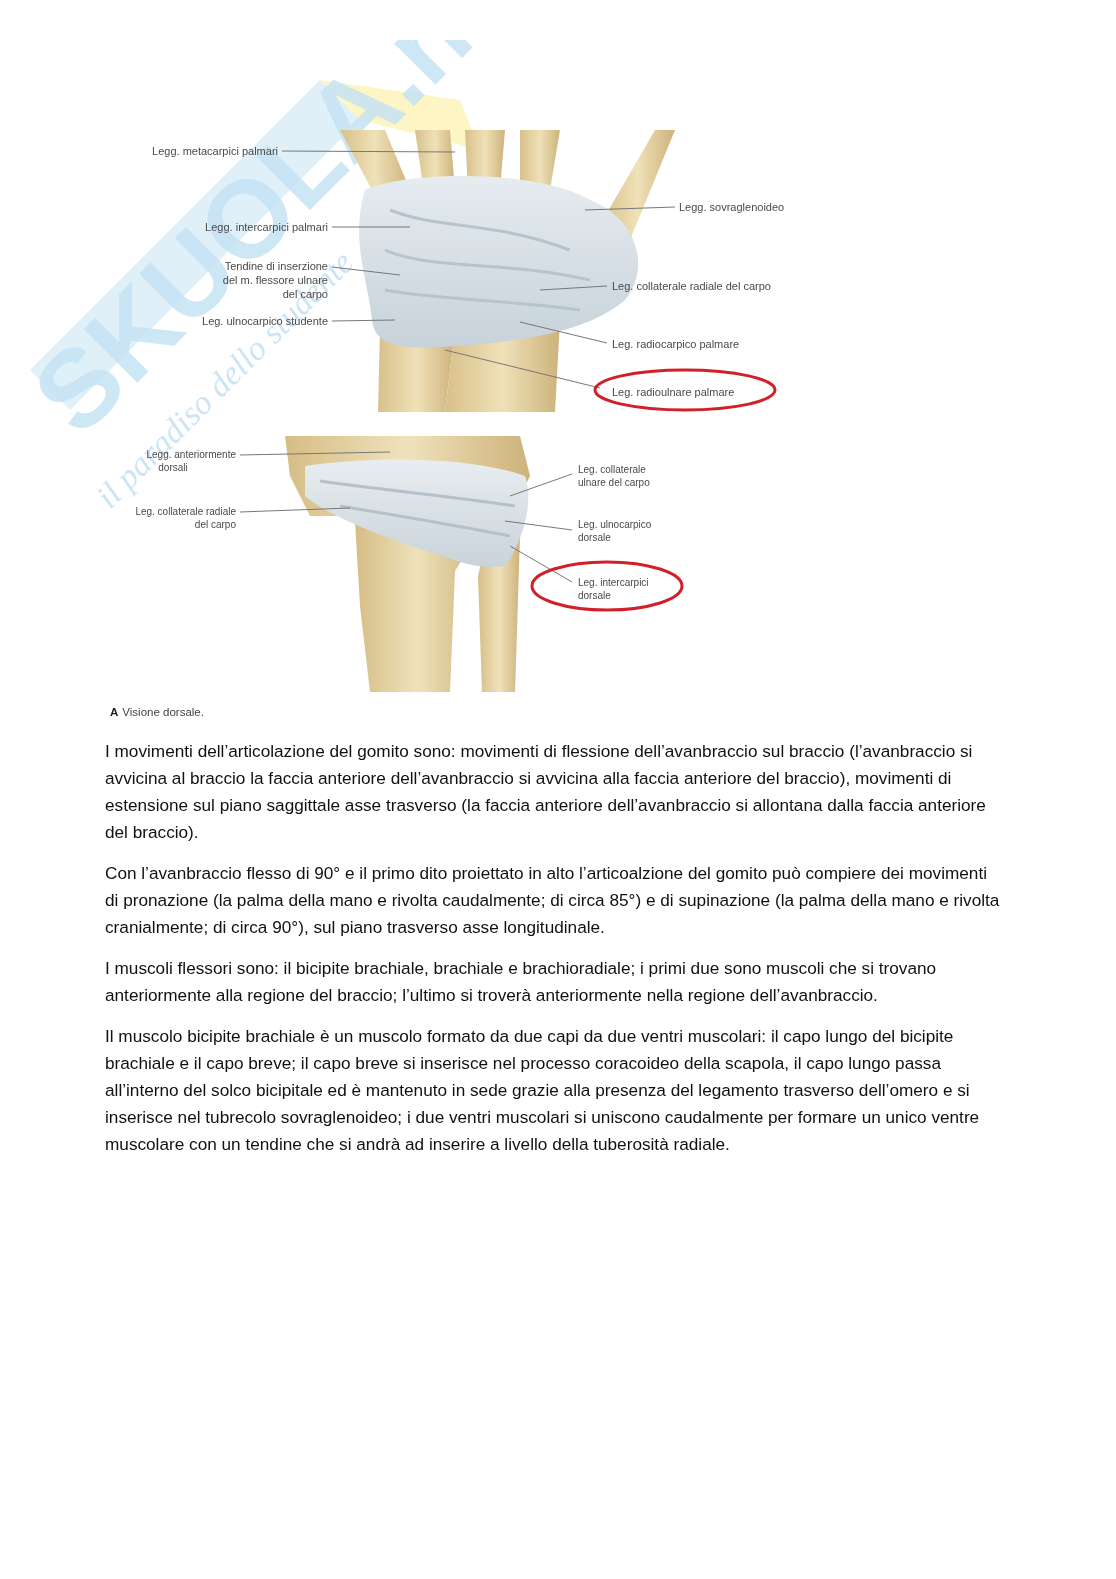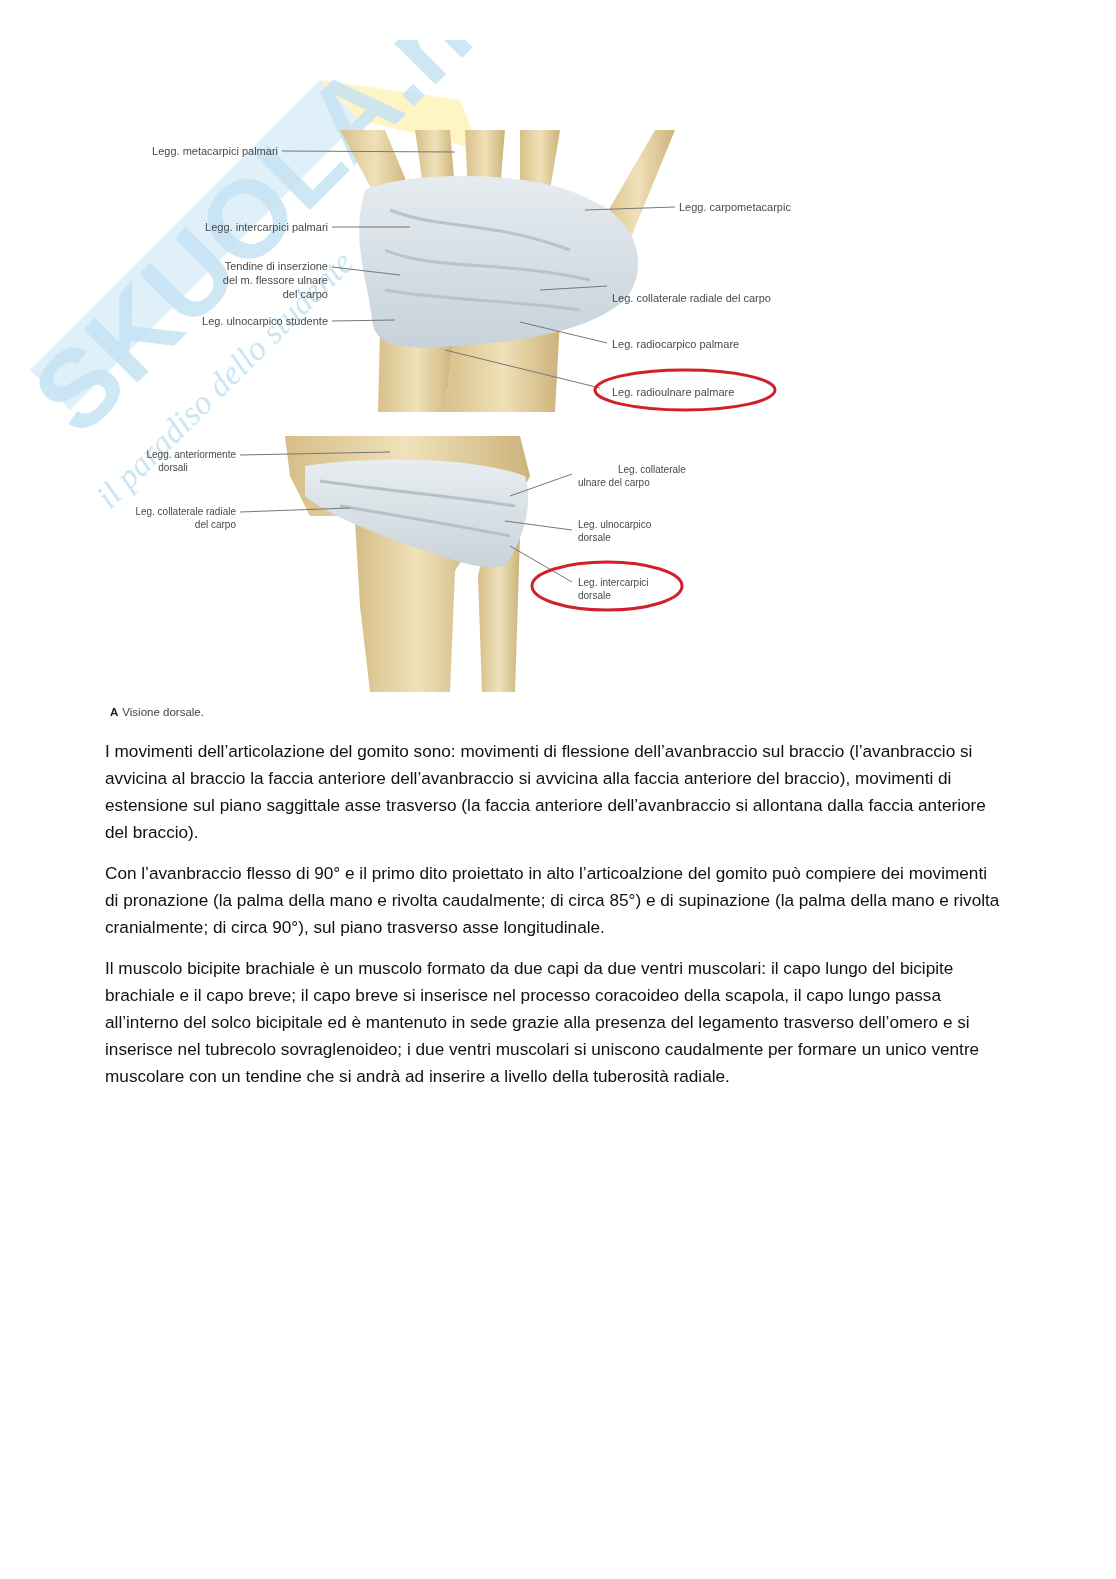--- a/index.html
+++ b/index.html
@@ -82,22 +82,22 @@
     <ellipse cx="575" cy="260" rx="90" ry="20" fill="none" stroke="#d0202a" stroke-width="3"></ellipse>
   </svg>
 
   <div class="label right" style="left:0;top:14px;width:168px;">Legg. metacarpici palmari</div>
   <div class="label right" style="left:0;top:90px;width:218px;">Legg. intercarpici palmari</div>
   <div class="label right" style="left:0;top:129px;width:218px;">Tendine di inserzione</div>
   <div class="label right" style="left:0;top:143px;width:218px;">del m. flessore ulnare</div>
   <div class="label right" style="left:0;top:157px;width:218px;">del carpo</div>
   <div class="label right" style="left:0;top:184px;width:218px;">Leg. ulnocarpico studente</div>
 
-  <div class="label" style="left:569px;top:70px;">Legg. carpometacarpic</div>
-  <div class="label" style="left:502px;top:149px;margin-top:12px;">Leg. collaterale radiale del carpo</div>
+  <div class="label" style="left:569px;top:70px;">Legg. sovraglenoideo</div>
+  <div class="label" style="left:502px;top:149px;">Leg. collaterale radiale del carpo</div>
   <div class="label" style="left:502px;top:207px;">Leg. radiocarpico palmare</div>
   <div class="label" style="left:502px;top:255px;">Leg. radioulnare palmare</div>
 </div>
 
 <div class="figure fig-bottom">
   <svg width="600" height="256" viewBox="0 0 600 256" style="position:absolute;left:0;top:0;">
     <defs>
       <linearGradient id="bone2" x1="0" x2="1">
         <stop offset="0" stop-color="#d6bd86"></stop>
           <stop offset="0.5" stop-color="#efe2bb"></stop>
@@ -127,29 +127,30 @@
       <line x1="462" y1="146" x2="400" y2="110"></line>
     </g>
     <ellipse cx="497" cy="150" rx="75" ry="24" fill="none" stroke="#d0202a" stroke-width="3"></ellipse>
   </svg>
 
   <div class="label right small" style="left:0;top:12px;width:126px;">Legg. anteriormente</div>
   <div class="label right small" style="left:0;top:25px;width:126px;text-align:center;">dorsali</div>
   <div class="label right small" style="left:0;top:69px;width:126px;">Leg. collaterale radiale</div>
   <div class="label right small" style="left:0;top:82px;width:126px;">del carpo</div>
 
-  <div class="label small" style="left:468px;top:27px;margin-left:40px;">Leg. collaterale</div>
+  <div class="label small" style="left:468px;top:27px;">Leg. collaterale</div>
   <div class="label small" style="left:468px;top:40px;">ulnare del carpo</div>
   <div class="label small" style="left:468px;top:82px;">Leg. ulnocarpico</div>
   <div class="label small" style="left:468px;top:95px;">dorsale</div>
   <div class="label small" style="left:468px;top:140px;">Leg. intercarpici</div>
   <div class="label small" style="left:468px;top:153px;">dorsale</div>
 </div>
 
 <div class="caption">
   <b>A</b><span>Visione dorsale.</span>
 </div>
 
 <div class="content">
   <p class="para">I movimenti dell’articolazione del gomito sono: movimenti di flessione dell’avanbraccio sul braccio (l’avanbraccio si avvicina al braccio la faccia anteriore dell’avanbraccio si avvicina alla faccia anteriore del braccio), movimenti di estensione sul piano saggittale asse trasverso (la faccia anteriore dell’avanbraccio si allontana dalla faccia anteriore del braccio).</p>
   <p class="para">Con l’avanbraccio flesso di 90° e il primo dito proiettato in alto l’articoalzione del gomito può compiere dei movimenti di pronazione (la palma della mano e rivolta caudalmente; di circa 85°) e di supinazione (la palma della mano e rivolta cranialmente; di circa 90°), sul piano trasverso asse longitudinale.</p>
+  <p class="para">I muscoli flessori sono: il bicipite brachiale, brachiale e brachioradiale; i primi due sono muscoli che si trovano anteriormente alla regione del braccio; l’ultimo si troverà anteriormente nella regione dell’avanbraccio.</p>
   <p class="para">Il muscolo bicipite brachiale è un muscolo formato da due capi da due ventri muscolari: il capo lungo del bicipite brachiale e il capo breve; il capo breve si inserisce nel processo coracoideo della scapola, il capo lungo passa all’interno del solco bicipitale ed è mantenuto in sede grazie alla presenza del legamento trasverso dell’omero e si inserisce nel tubrecolo sovraglenoideo; i due ventri muscolari si uniscono caudalmente per formare un unico ventre muscolare con un tendine che si andrà ad inserire a livello della tuberosità radiale.</p>
 </div>
 
 </body></html>

